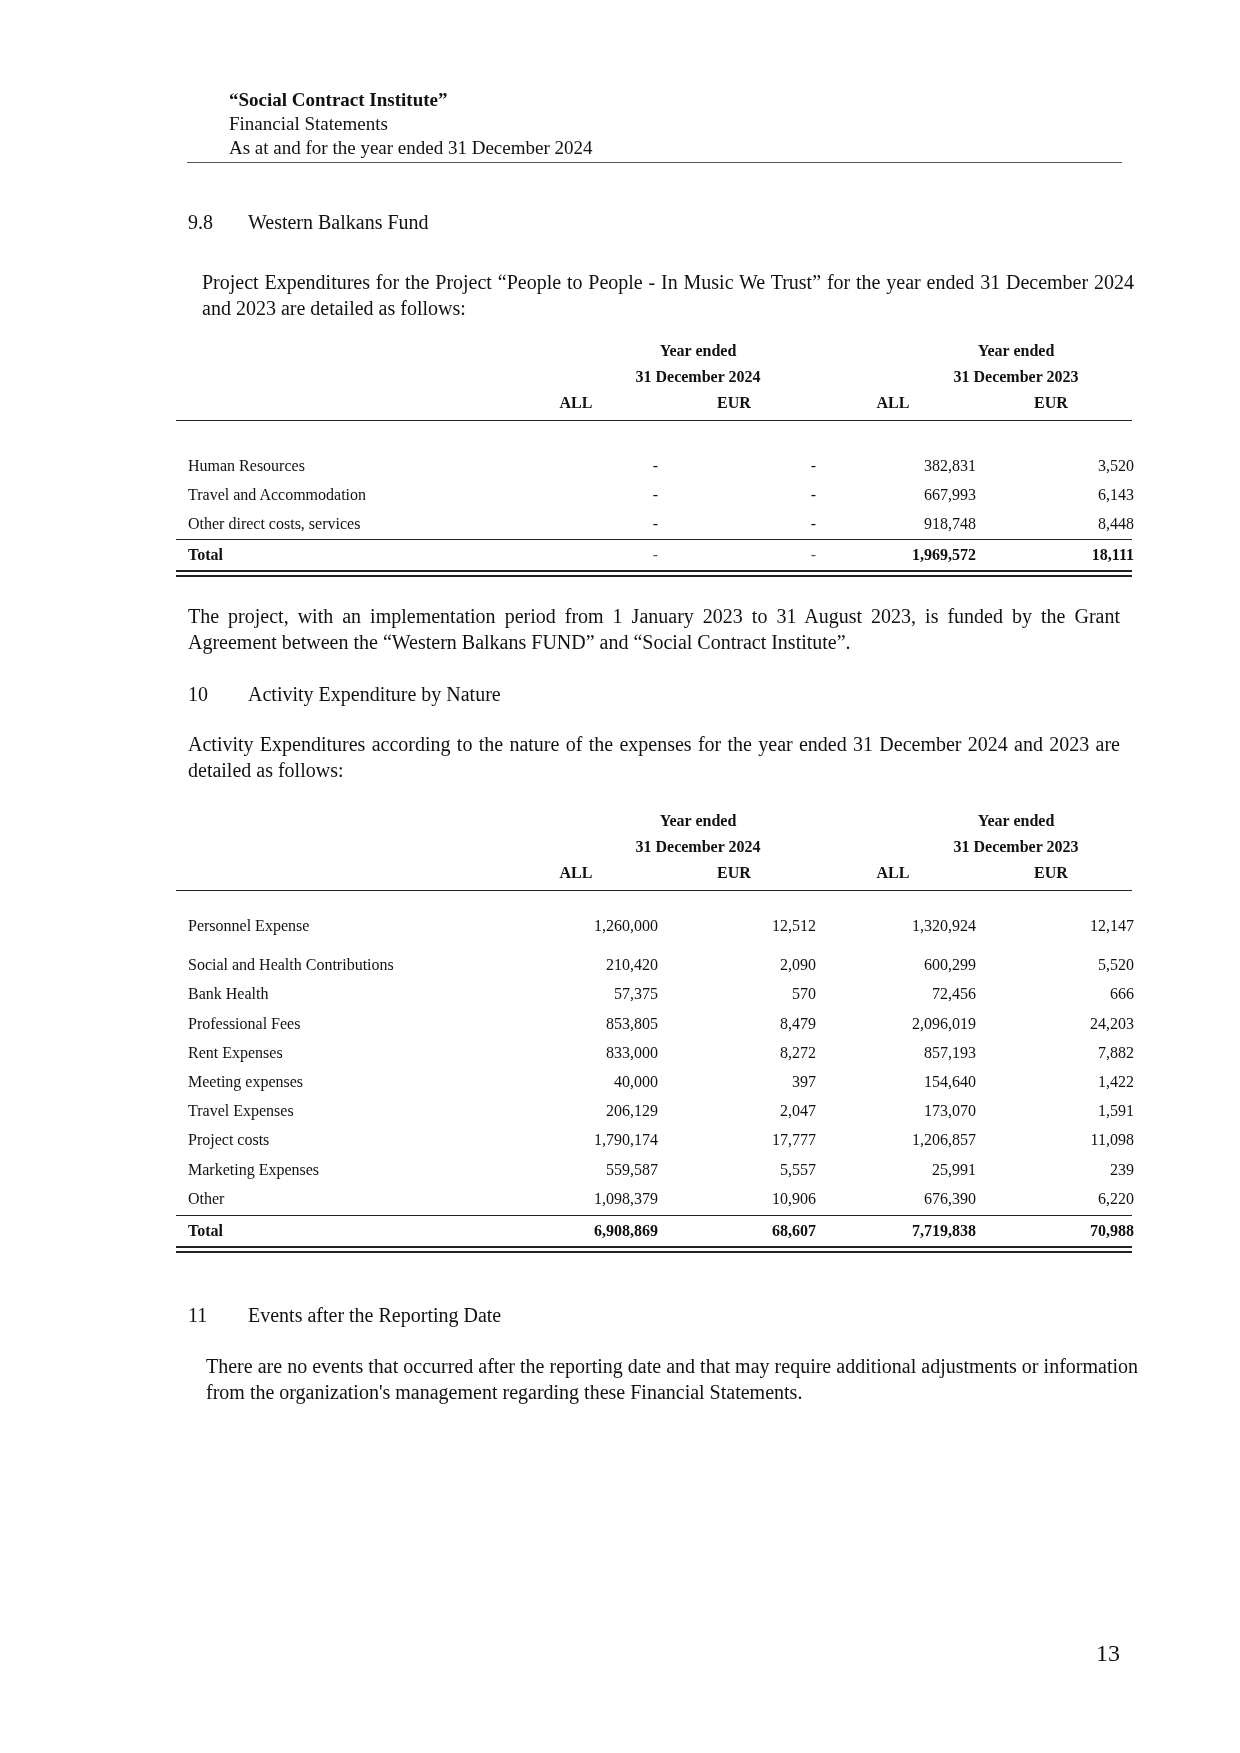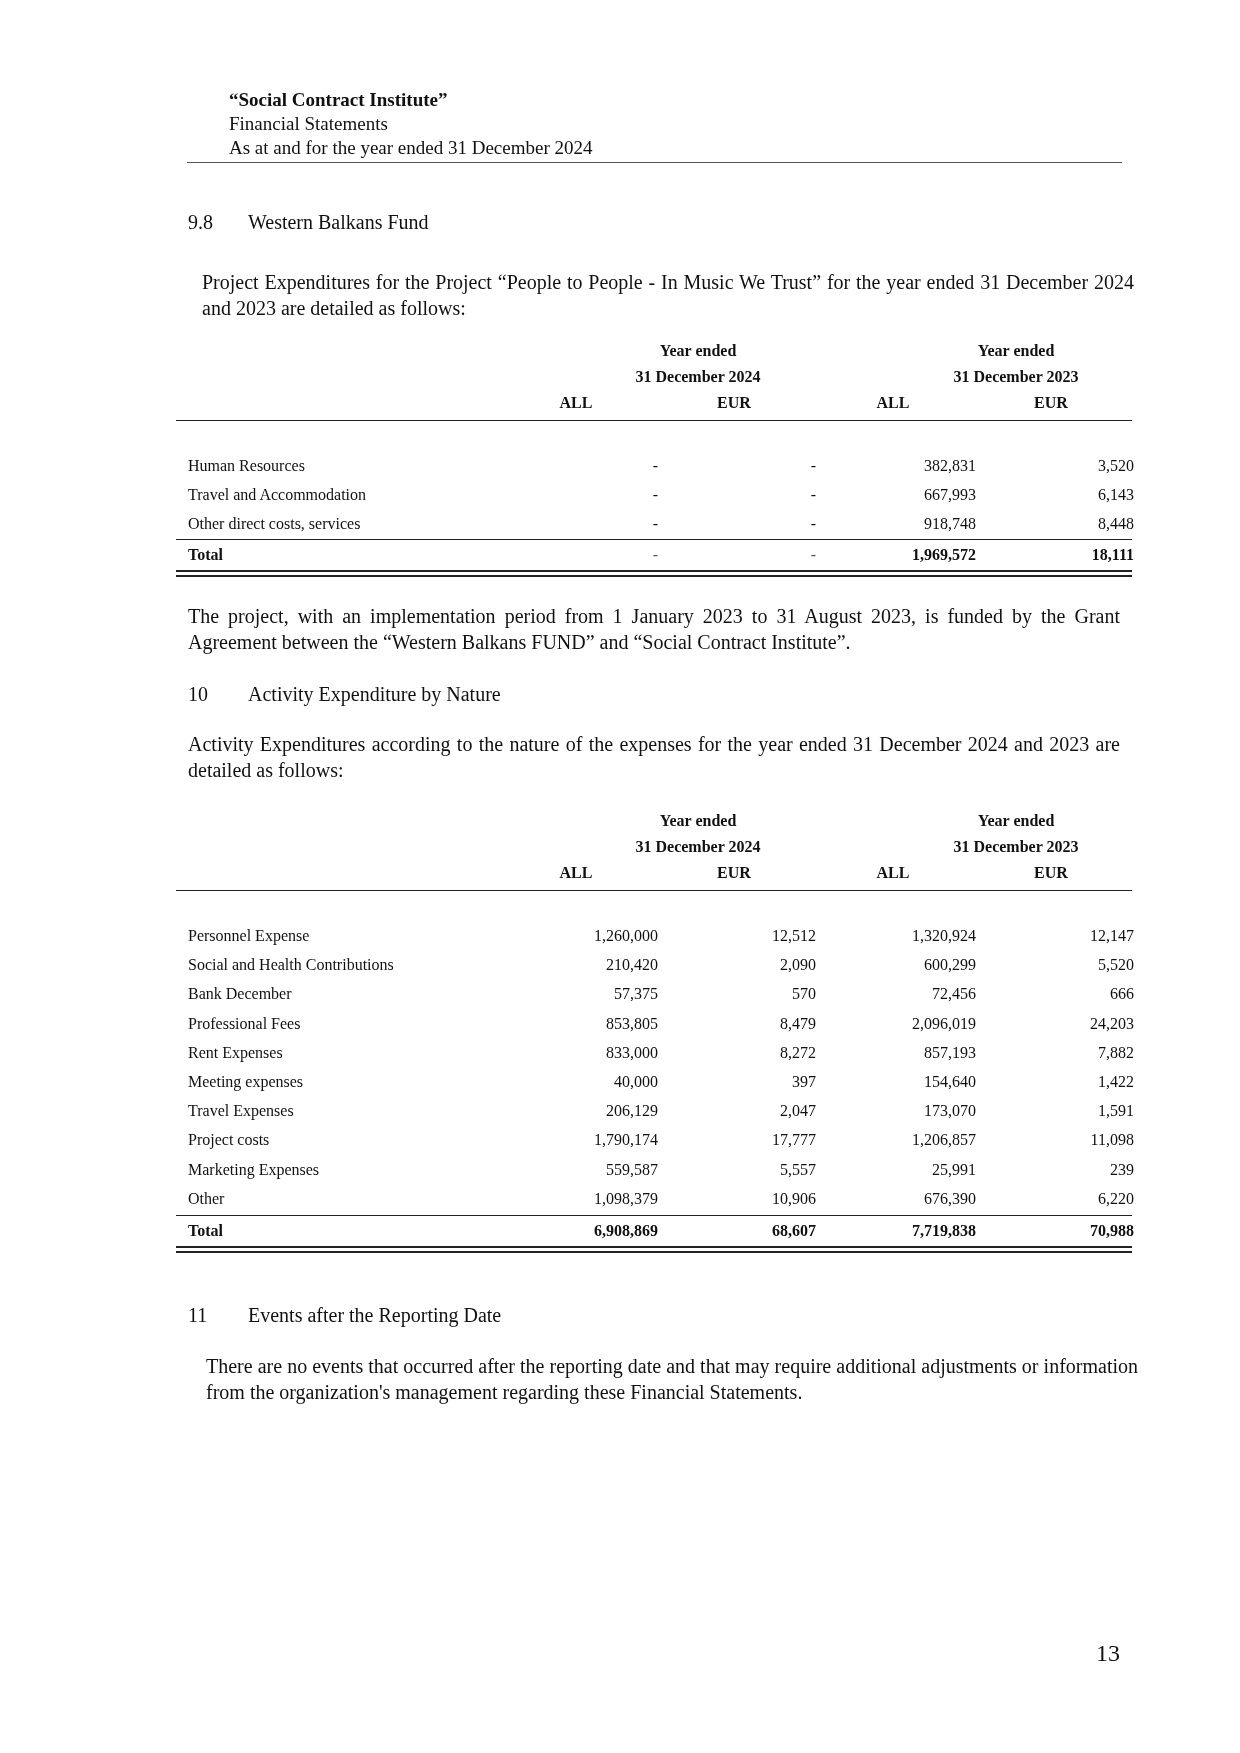--- a/index.html
+++ b/index.html
@@ -133,36 +133,36 @@
         <div>31 December 2023</div>
       </div>
       <div class="cur c1">ALL</div>
       <div class="cur c2">EUR</div>
       <div class="cur c3">ALL</div>
       <div class="cur c4">EUR</div>
     </div>
     <div class="hd-rule"></div>
 
     <div id="t10-rows">
-        <div class="row" style="top: 113px;">
+        <div class="row" style="top: 103px;">
           <span class="lbl">Personnel Expense</span>
           <span class="v v1">1,260,000</span>
           <span class="v v2">12,512</span>
           <span class="v v3">1,320,924</span>
           <span class="v v4">12,147</span>
         </div>
         <div class="row" style="top: 142.2px;">
           <span class="lbl">Social and Health Contributions</span>
           <span class="v v1">210,420</span>
           <span class="v v2">2,090</span>
           <span class="v v3">600,299</span>
           <span class="v v4">5,520</span>
         </div>
         <div class="row" style="top: 171.4px;">
-          <span class="lbl">Bank December</span>
+          <span class="lbl">Bank Health</span>
           <span class="v v1">57,375</span>
           <span class="v v2">570</span>
           <span class="v v3">72,456</span>
           <span class="v v4">666</span>
         </div>
         <div class="row" style="top: 200.6px;">
           <span class="lbl">Professional Fees</span>
           <span class="v v1">853,805</span>
           <span class="v v2">8,479</span>
           <span class="v v3">2,096,019</span>

